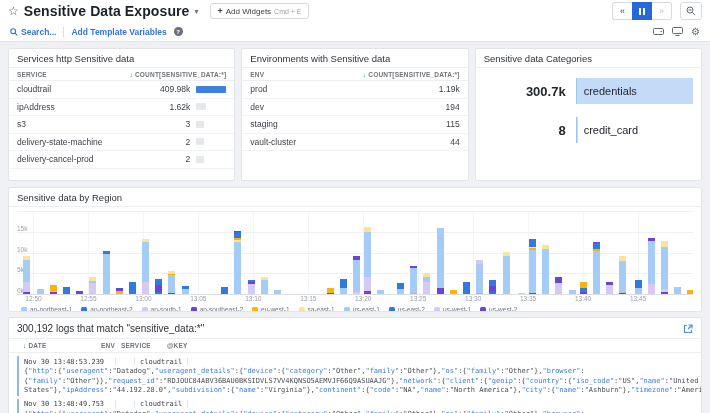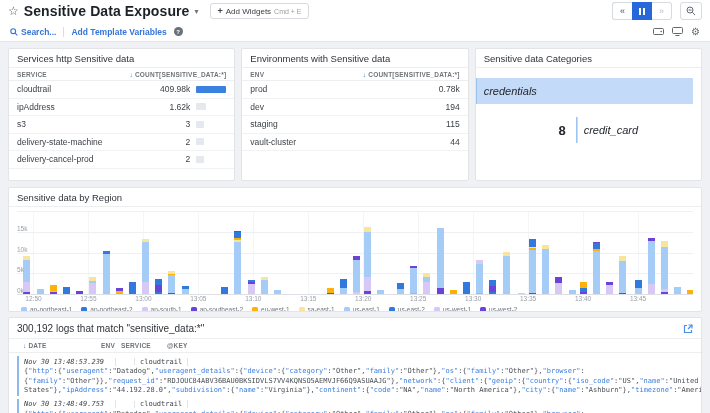--- a/index.html
+++ b/index.html
@@ -49,21 +49,21 @@
   .thead .c2 { margin-left:auto; }
   .sortarrow { color:#3b7ddd; font-weight:400; }
   .trow { display:flex; align-items:center; height:17.5px; padding:0 8px; border-bottom:1px solid #f0f2f4; cursor:pointer; }
   .tname { font-size:8.5px; color:#3a3f45; }
   .tnum { margin-left:auto; font-size:8.5px; color:#3a3f45; }
   .tbar { width:30px; margin-left:6px; }
   .tbar i { display:block; height:7px; border-radius:1px; }
   .cats { padding:10px 8px 0 0; }
   .cat-row { display:flex; align-items:center; height:26px; margin-bottom:13px; cursor:pointer; }
   .cat-val { width:100px; text-align:right; font-size:13px; font-weight:700; color:#23272c; padding-right:10px; }
-  .cat-barwrap { flex:1; position:relative; height:26px;font-style:italic; }
+  .cat-barwrap { flex:1; position:relative; height:26px; }
   .cat-bar { position:absolute; left:0; top:0; bottom:0; background:#c3dbf8; border-left:1px solid #9ec4f0; min-width:2px; }
   .cat-label { position:relative; z-index:1; font-size:11px; color:#23272c; padding-left:8px; line-height:26px; display:block; }
   .chartw { height:125px; margin-bottom:5px; }
   .chart-body { padding:2px 8px 0 8px; }
   .plot { position:relative; height:84px; margin-top:2px; overflow:hidden; }
   .gline { position:absolute; left:0; right:0; height:1px; background:#eef0f3; }
   .gline.base { background:#dcdfe3; }
   .vline { position:absolute; top:0; bottom:0; width:1px; background:#f4f5f7; }
   .ylab { position:absolute; left:0; font-size:6.5px; color:#9ba0a7; z-index:2; }
   .bar { position:absolute; bottom:1px; width:7px; display:flex; flex-direction:column-reverse; }
@@ -79,21 +79,21 @@
   .logs-ext { margin-left:auto; cursor:pointer; display:flex; }
   .loghead { display:flex; align-items:center; padding:3px 8px 3px 14px; font-size:6.5px; font-weight:700;
     color:#6f747b; letter-spacing:.2px; border-bottom:1px solid #eceef0; }
   .lh-date { width:78px; }
   .lh-env { width:20px; }
   .lh-svc { width:46px; }
   .log-entry { border-left:2px solid #8fb9ea; margin:3px 0 0 8px; padding-left:5px; cursor:pointer; }
   .log-daterow { display:flex; align-items:center; height:11px;
     font-family:"DejaVu Sans Mono", monospace; font-size:7px; color:#3a3f45; }
   .log-daterow span { border-right:1px solid #e2e4e8; padding-right:5px; margin-right:5px; }
-  .ld-date { width:92px;font-style:italic; }
+  .ld-date { width:92px; }
   .ld-env { width:14px; min-height:7px; }
   .log-line { font-family:"DejaVu Sans Mono", monospace; font-size:7px; line-height:9.5px;
     white-space:nowrap; overflow:hidden; color:#4a4f55; }
   .jk { color:#3b7ddd; }
   svg { display:block; }
 </style>
 </head>
 <body>
 
 <header class="topbar">
@@ -203,41 +203,42 @@
 
     <section class="widget">
       <div class="wtitle">Environments with Sensitive data</div>
       <div class="thead">
         <span class="c1">ENV</span>
         <span class="c2"><span class="sortarrow">↓</span> <span>COUNT[SENSITIVE_DATA:*]</span></span>
       </div>
       <div>
           <div class="trow">
             <span class="tname">prod</span>
-            <span class="tnum">0.78k</span>
+            <span class="tnum">1.19k</span>
           </div>
           <div class="trow">
             <span class="tname">dev</span>
             <span class="tnum">194</span>
           </div>
           <div class="trow">
             <span class="tname">staging</span>
             <span class="tnum">115</span>
           </div>
           <div class="trow">
             <span class="tname">vault-cluster</span>
             <span class="tnum">44</span>
           </div>
         </div>
     </section>
 
     <section class="widget">
       <div class="wtitle">Sensitive data Categories</div>
       <div class="cats">
           <div class="cat-row">
+            <span class="cat-val">300.7k</span>
             <div class="cat-barwrap">
               <div class="cat-bar" style="width: 100%;"></div>
               <span class="cat-label">credentials</span>
             </div>
           </div>
           <div class="cat-row">
             <span class="cat-val">8</span>
             <div class="cat-barwrap">
               <div class="cat-bar" style="width: 1%;"></div>
               <span class="cat-label">credit_card</span>

